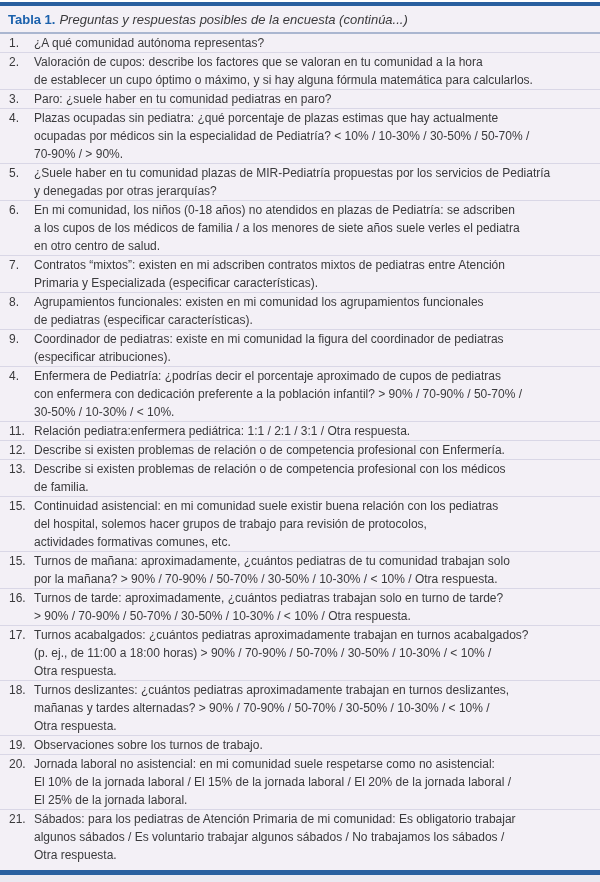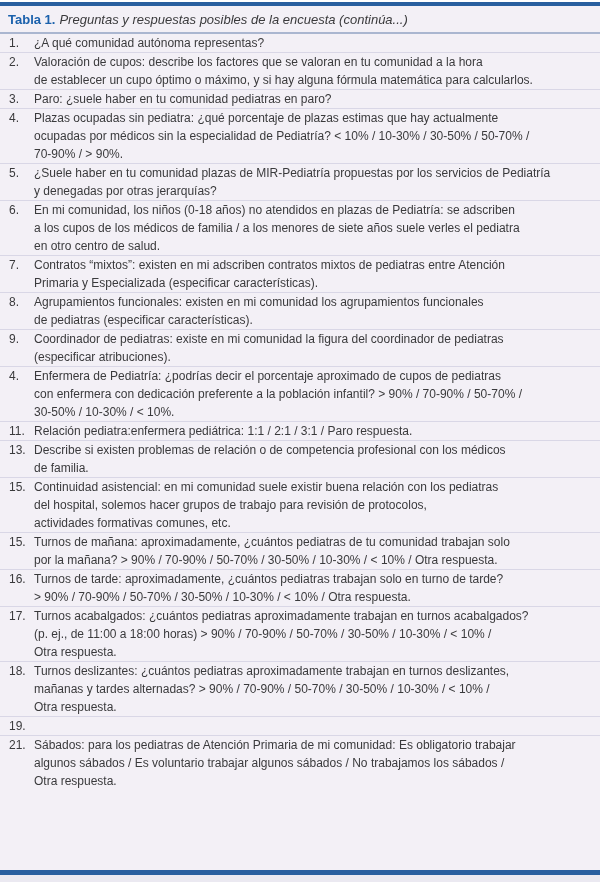--- a/index.html
+++ b/index.html
@@ -114,23 +114,27 @@
 
     <div class="row">
       <div class="num">4.</div>
       <div class="qtext">Enfermera de Pediatría: ¿podrías decir el porcentaje aproximado de cupos de pediatras
 con enfermera con dedicación preferente a la población infantil? &gt; 90% / 70-90% / 50-70% /
 30-50% / 10-30% / &lt; 10%.</div>
     </div>
 
     <div class="row">
       <div class="num">11.</div>
-      <div class="qtext">Relación pediatra:enfermera pediátrica: 1:1 / 2:1 / 3:1 / Paro respuesta.</div>
+      <div class="qtext">Relación pediatra:enfermera pediátrica: 1:1 / 2:1 / 3:1 / Otra respuesta.</div>
     </div>
 
+    <div class="row">
+      <div class="num">12.</div>
+      <div class="qtext">Describe si existen problemas de relación o de competencia profesional con Enfermería.</div>
+    </div>
 
     <div class="row">
       <div class="num">13.</div>
       <div class="qtext">Describe si existen problemas de relación o de competencia profesional con los médicos
 de familia.</div>
     </div>
 
     <div class="row">
       <div class="num">15.</div>
       <div class="qtext">Continuidad asistencial: en mi comunidad suele existir buena relación con los pediatras
@@ -159,22 +163,29 @@
 
     <div class="row">
       <div class="num">18.</div>
       <div class="qtext">Turnos deslizantes: ¿cuántos pediatras aproximadamente trabajan en turnos deslizantes,
 mañanas y tardes alternadas? &gt; 90% / 70-90% / 50-70% / 30-50% / 10-30% / &lt; 10% /
 Otra respuesta.</div>
     </div>
 
     <div class="row">
       <div class="num">19.</div>
+      <div class="qtext">Observaciones sobre los turnos de trabajo.</div>
     </div>
 
+    <div class="row">
+      <div class="num">20.</div>
+      <div class="qtext">Jornada laboral no asistencial: en mi comunidad suele respetarse como no asistencial:
+El 10% de la jornada laboral / El 15% de la jornada laboral / El 20% de la jornada laboral /
+El 25% de la jornada laboral.</div>
+    </div>
 
     <div class="row">
       <div class="num">21.</div>
       <div class="qtext">Sábados: para los pediatras de Atención Primaria de mi comunidad: Es obligatorio trabajar
 algunos sábados / Es voluntario trabajar algunos sábados / No trabajamos los sábados /
 Otra respuesta.</div>
     </div>
   </div>
 
   <div class="spacer"></div>

